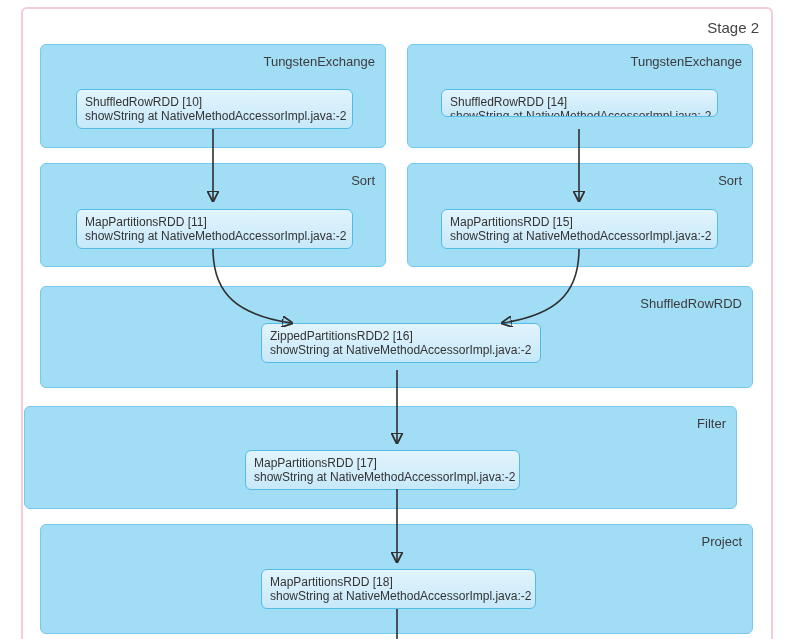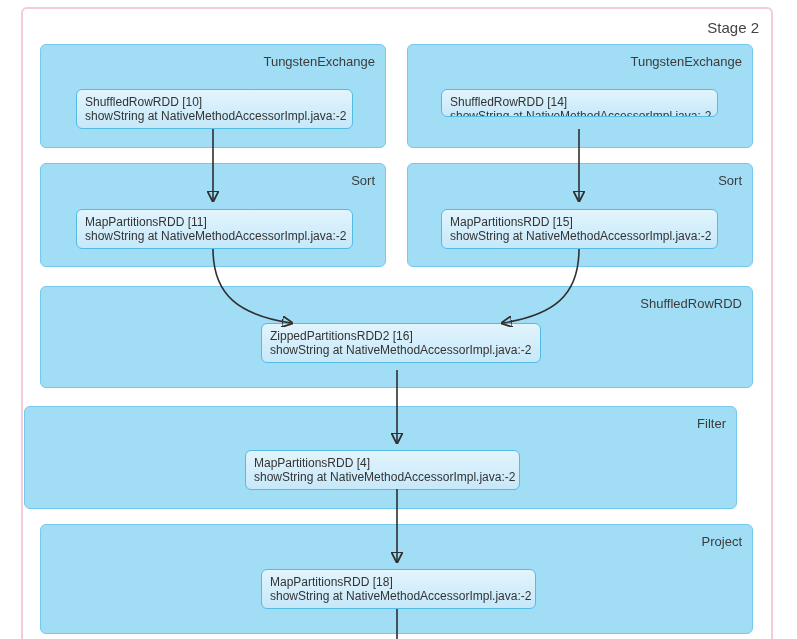--- a/index.html
+++ b/index.html
@@ -120,21 +120,21 @@
     <span class="cluster-label">ShuffledRowRDD</span>
     <div class="rdd-node n-r3">
       <div>ZippedPartitionsRDD2 [16]</div>
       <div>showString at NativeMethodAccessorImpl.java:-2</div>
     </div>
   </div>
 
   <div class="cluster c-r4">
     <span class="cluster-label">Filter</span>
     <div class="rdd-node n-r4">
-      <div>MapPartitionsRDD [4]</div>
+      <div>MapPartitionsRDD [17]</div>
       <div>showString at NativeMethodAccessorImpl.java:-2</div>
     </div>
   </div>
 
   <div class="cluster c-r5">
     <span class="cluster-label">Project</span>
     <div class="rdd-node n-r5">
       <div>MapPartitionsRDD [18]</div>
       <div>showString at NativeMethodAccessorImpl.java:-2</div>
     </div>

